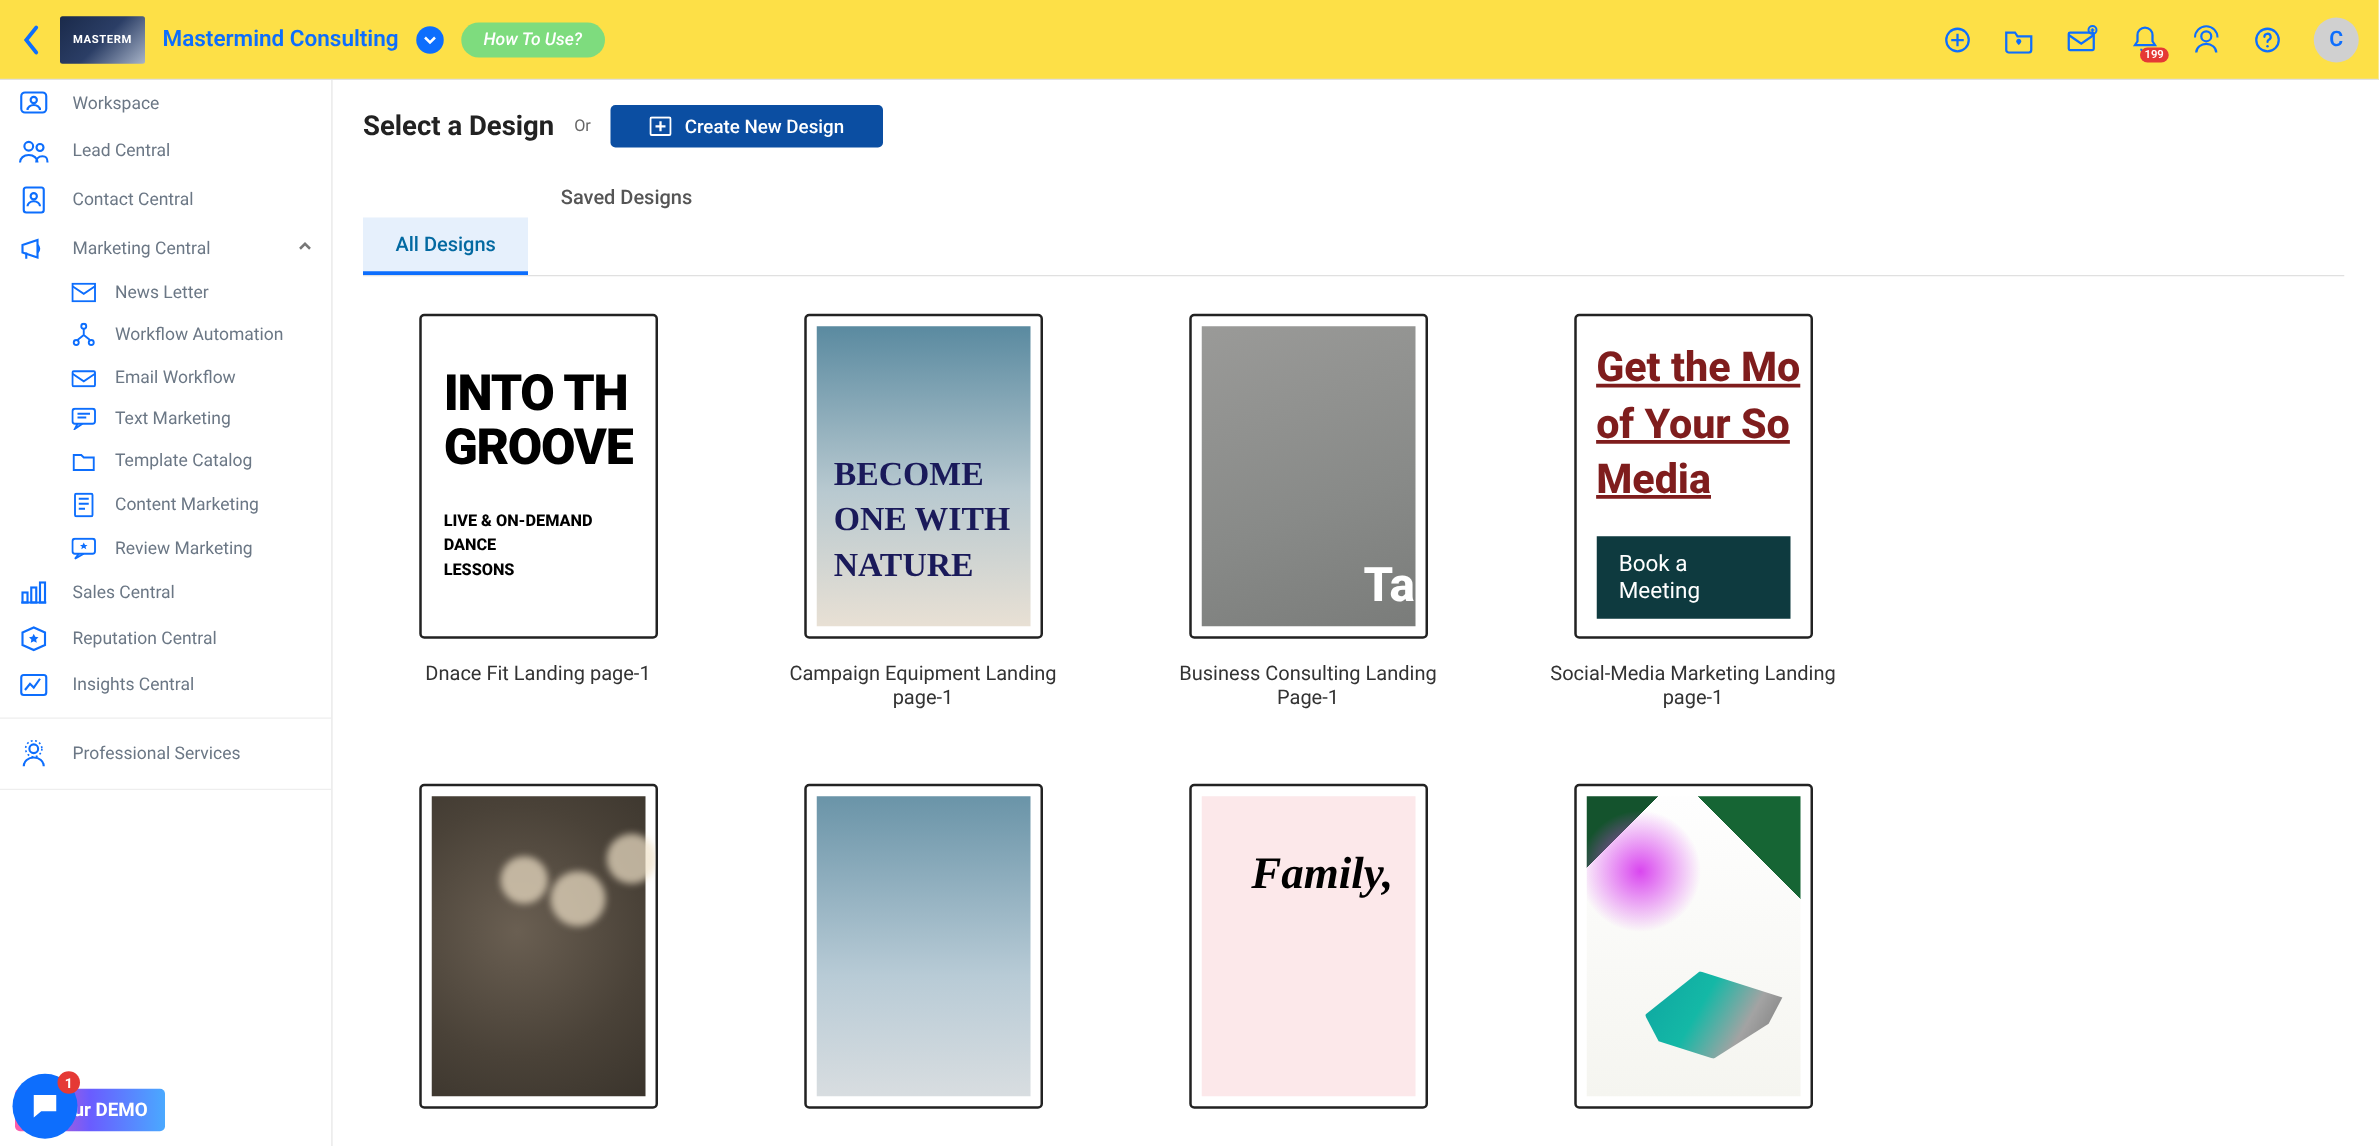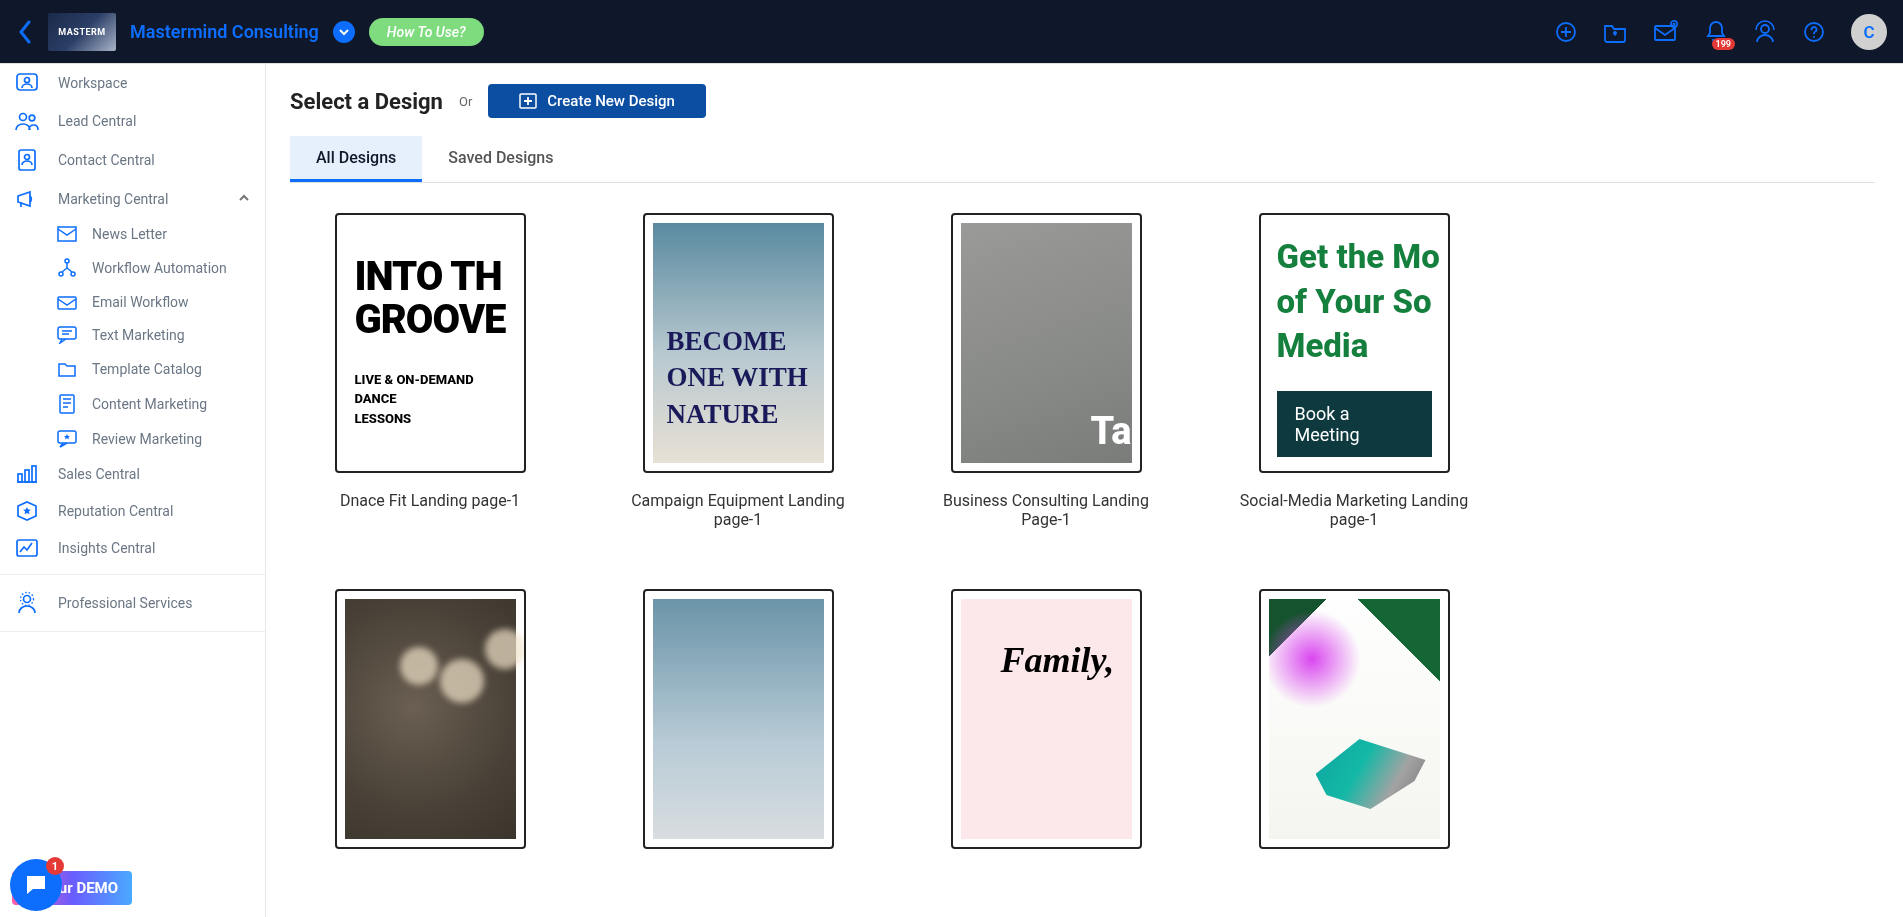--- a/index.html
+++ b/index.html
@@ -1,19 +1,19 @@
 <!DOCTYPE html>
 <html><head>
 <meta charset="utf-8">
 <style>
 * { box-sizing: border-box; margin: 0; padding: 0; font-family: -apple-system, BlinkMacSystemFont, "Segoe UI", Roboto, sans-serif; }
 body { background: #f5f5f5; overflow: hidden; }
 
 .header {
-  height: 64px; background: #0f172a; border-bottom: 1px solid #e0e0e0;
+  height: 64px; background: #fde047; border-bottom: 1px solid #e0e0e0;
   display: flex; align-items: center; padding: 0 16px; position: relative;
 }
 .header-left { display: flex; align-items: center; gap: 14px; }
 .back-btn { color: #0d6efd; cursor: pointer; display:flex; align-items:center; }
 .brand-logo {
   width: 68px; height: 38px;
   background: linear-gradient(135deg, #1a2a4a 0%, #2b3e66 50%, #a8b4c8 100%);
   border-radius: 2px; display:flex; align-items:center; justify-content:center;
   color:#fff; font-size:9px; font-weight:bold; letter-spacing:0.5px;
 }
@@ -77,21 +77,21 @@
 .or-text { color:#666; font-size:13px; }
 .create-btn {
   background:#0b4ea2; color:#fff; padding:8px 31px; border-radius:4px;
   display:flex; align-items:center; gap:10px; font-size:15px; font-weight:500; cursor:pointer;
 }
 .tabs { display:flex; border-bottom:1px solid #e0e0e0; margin-bottom:30px; }
 .tab {
   padding:12px 26px; color:#555; font-size:16px; font-weight:500; cursor:pointer;
   border-bottom:3px solid transparent;
 }
-.tab.active { color:#0f172a; border-bottom-color:#0d6efd; background:#e6f0fc; }
+.tab.active { color:#0369a1; border-bottom-color:#0d6efd; background:#e6f0fc;margin-top:38px; }
 
 .design-grid {
   display:grid; grid-template-columns:repeat(4, 232px); gap:60px 76px;
   justify-content:start; padding-left:24px;
 }
 .design-cell { display:flex; flex-direction:column; align-items:center; gap:18px; cursor:pointer; }
 .design-card {
   width:191px; height:260px; border:2px solid #222; border-radius:4px;
   overflow:hidden; position:relative; background:#fff;
 }
@@ -107,21 +107,21 @@
   padding:100px 14px 0 14px;
 }
 .c2-h { font-family:Georgia,serif; font-size:27px; font-weight:800; color:#1a1a5a; line-height:1.35; }
 .c3-inner {
   margin:8px; height:calc(100% - 16px);
   background:linear-gradient(160deg,#9a9a98 0%,#888a88 60%,#7a7c7a 100%);
   position:relative;
 }
 .c3-txt { position:absolute; bottom:10px; right:0; color:#fff; font-size:38px; font-weight:800; }
 .c4-inner { padding:20px 16px; }
-.c4-h { color:#15803d; font-size:33px; font-weight:800; line-height:1.35; white-space:nowrap; }
+.c4-h { color:#7f1d1d; font-size:33px; font-weight:800; line-height:1.35; white-space:nowrap;text-decoration:underline; }
 .c4-btn { background:#0e3a3f; color:#fff; padding:12px 18px; font-size:18px; margin-top:22px; display:inline-block; }
 .c5-inner {
   margin:8px; height:calc(100% - 16px);
   background:radial-gradient(circle at 40% 45%, #6a5f52 0%, #4a4238 60%, #3a342c 100%);
   position:relative;
 }
 .c5-blob { position:absolute; border-radius:50%; background:rgba(240,225,200,0.7); filter:blur(3px); }
 .c6-inner {
   margin:8px; height:calc(100% - 16px);
   background:linear-gradient(180deg,#6a94a8 0%, #b8cbd6 60%, #d8dde0 100%);

